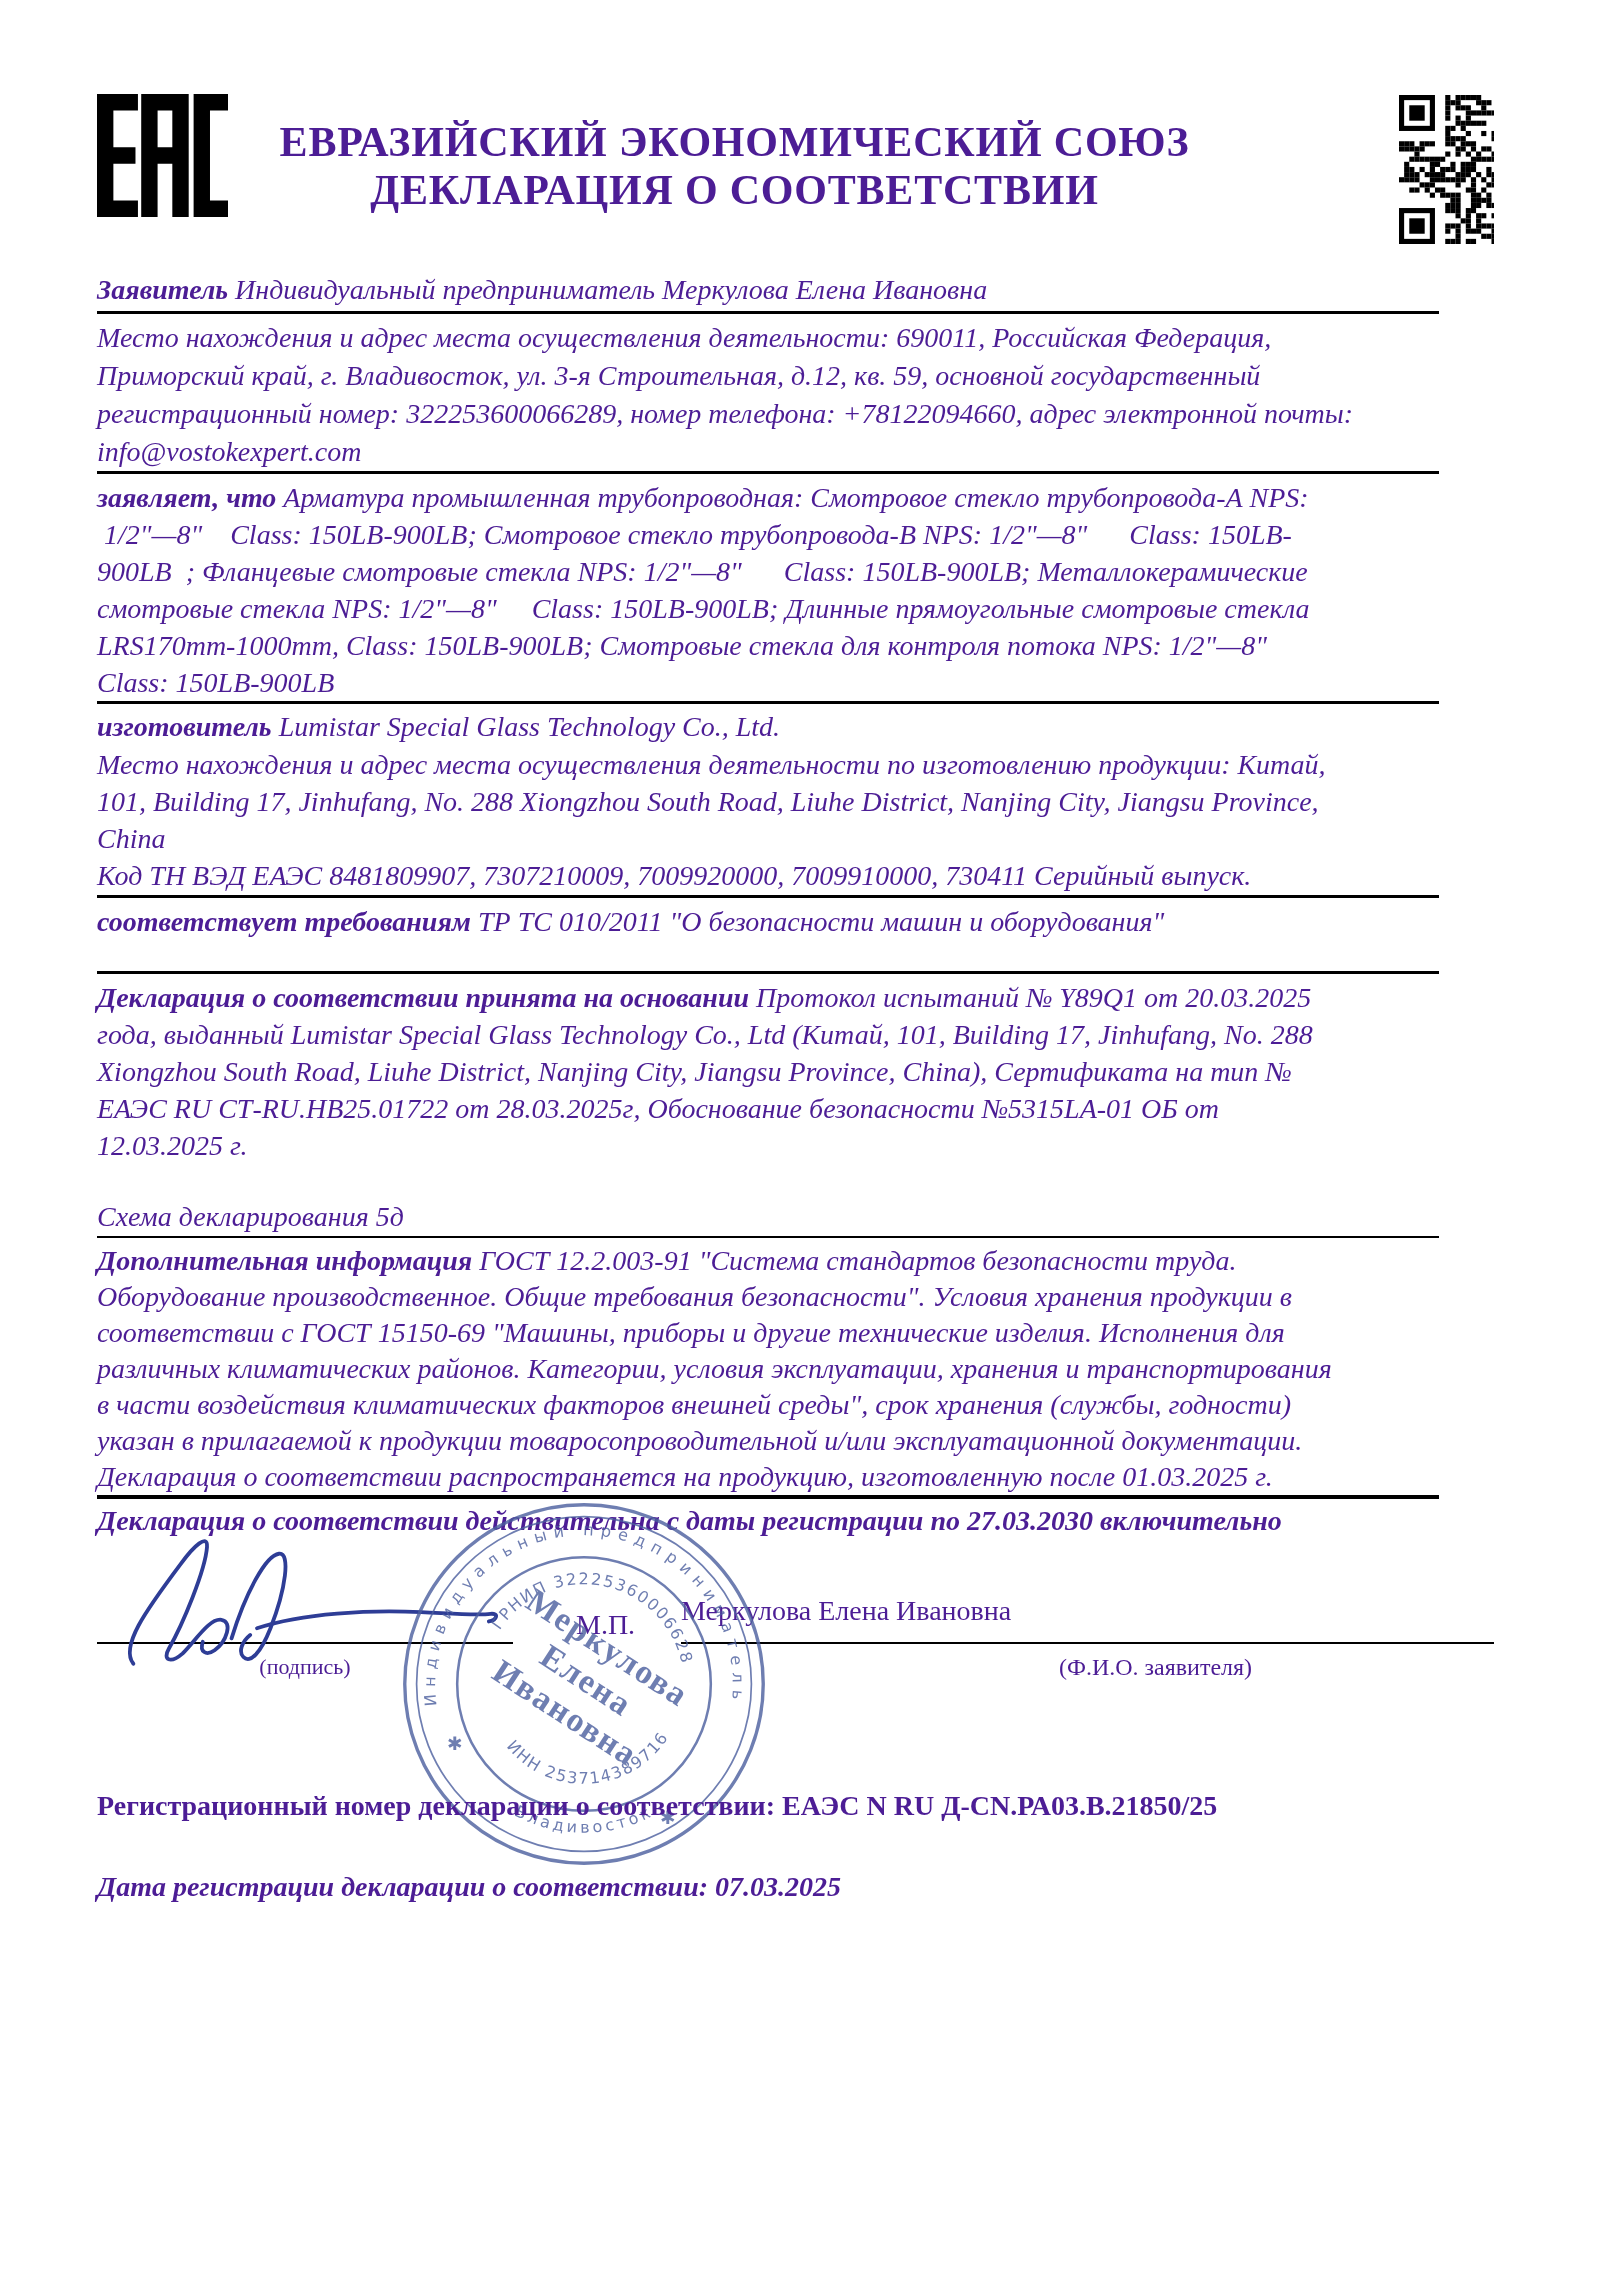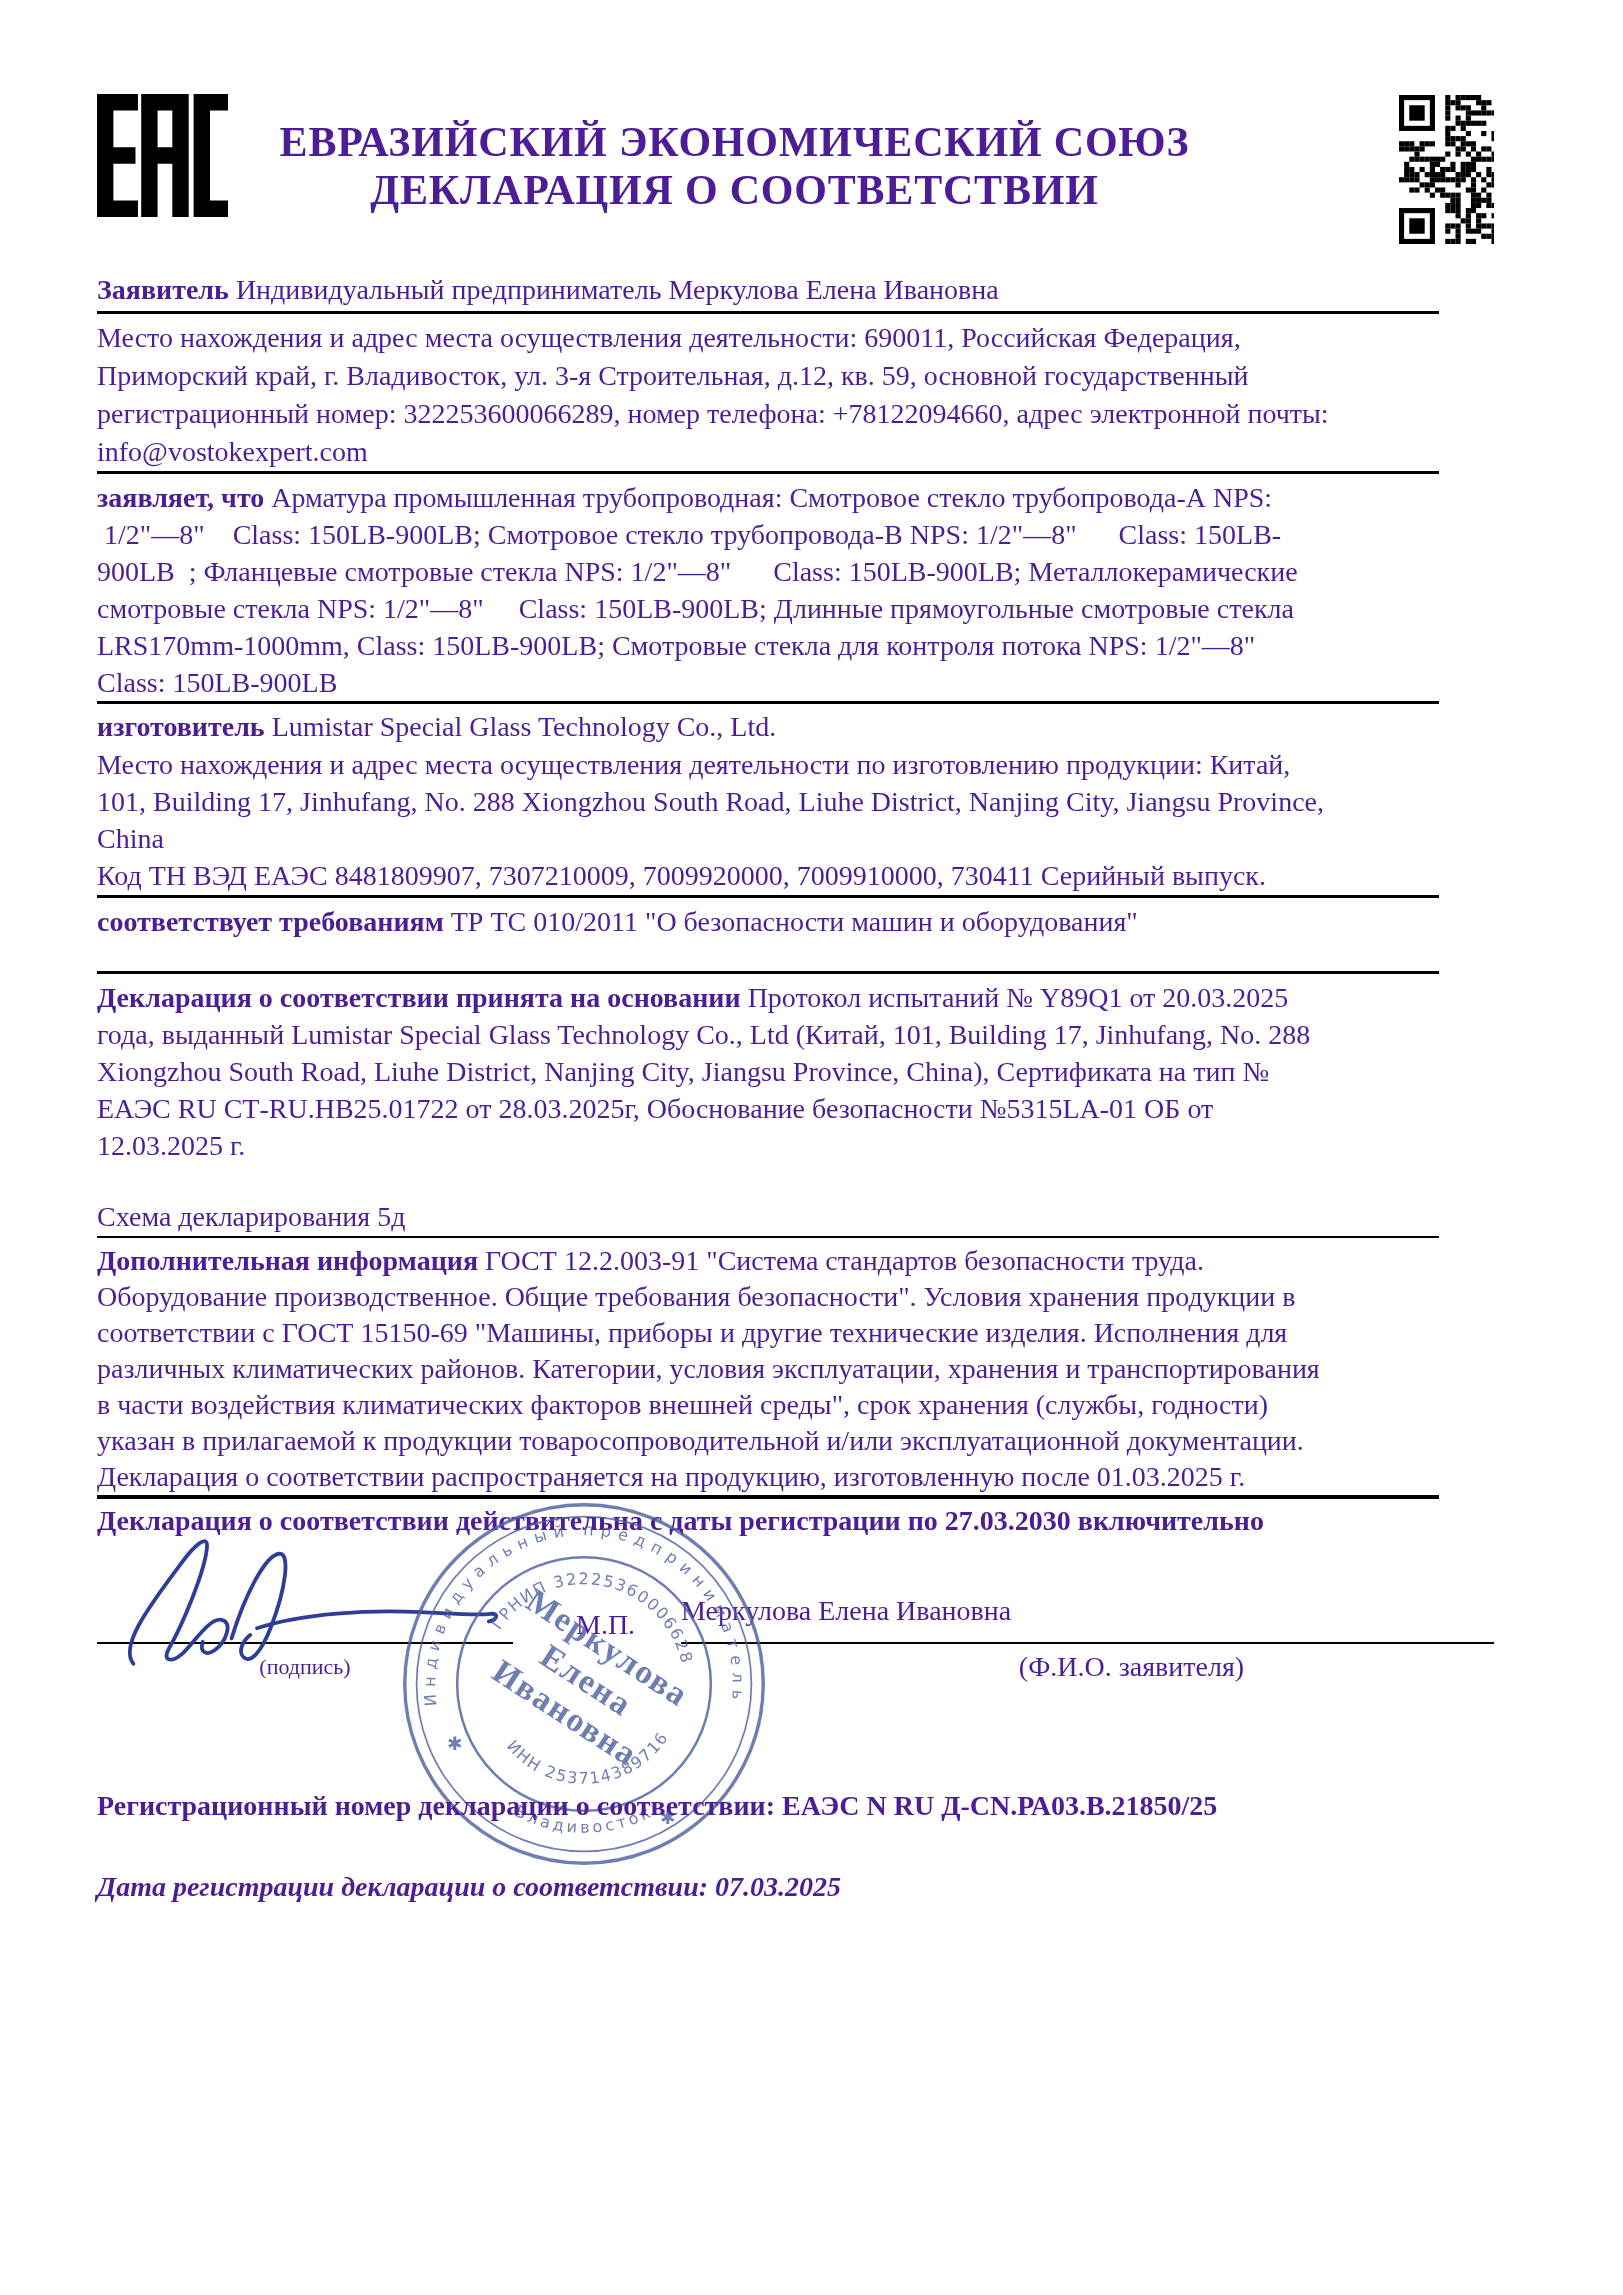--- a/index.html
+++ b/index.html
@@ -1,18 +1,18 @@
 <!DOCTYPE html>
 <html style="font-size:13.5px"><head>
 <meta charset="utf-8">
 <style>
   html,body{margin:0;padding:0;background:#fff;}
   .page{position:relative;width:1494px;height:2295px;background:#fff;color:#4c1d95;
         font-family:"Liberation Serif",serif;font-size:28px;line-height:38px;overflow:hidden;margin-top:27px;}
-  .content{padding:0 55px 0 97px;}
+  .content{padding:0 55px 0 97px;font-style:italic;}
   p{margin:0;}
   b{font-weight:bold;}
   .pw{white-space:pre-wrap;}
   .rule{border:0;border-top:3.4px solid #000;margin:0;}
   .rule.thin{border-top-width:2.5px;}
   .rule.thick{border-top-width:4.2px;}
 
   
   .header{position:relative;height:222px;}
   .eac-logo{position:absolute;left:97px;top:66px;width:131px;height:125px;}
@@ -35,21 +35,21 @@
   .p-validity{margin-top:3.4px;font-weight:bold;}
 
   
   .sig-area{position:absolute;left:0;top:1518px;width:1623px;height:254px;z-index:1;}
   .sig-line{position:absolute;top:97px;border-top:2.5px solid #000;}
   .sig-line.left{left:97px;width:416px;}
   .sig-line.right{left:681px;width:881px;}
   .sig-caption{position:absolute;left:97px;width:416px;top:103px;text-align:center;font-size:22px;}
   .mp{position:absolute;left:576px;top:61px;font-size:28px;}
   .fio-name{position:absolute;left:681px;width:881px;top:47px;text-align:left;}
-  .fio-caption{position:absolute;left:691px;width:881px;top:103px;text-align:center;font-size:28px;}
+  .fio-caption{position:absolute;left:715px;width:881px;top:103px;text-align:center;font-size:24px;}
   .signature-svg{position:absolute;left:108px;top:1503px;z-index:2;}
   .stamp-svg{position:absolute;left:391px;top:1471px;z-index:3;opacity:.8;pointer-events:none;}
 
   .reg-number{position:absolute;left:97px;top:1760px;font-weight:bold;z-index:4;}
   .reg-date{position:absolute;left:97px;top:1841px;font-weight:bold;z-index:4;font-style:italic;}
 
   .stamp-ring{font-family:"DejaVu Sans",sans-serif;font-size:19px;letter-spacing:8px;}
   .stamp-city{font-family:"DejaVu Sans",sans-serif;font-size:19px;letter-spacing:4px;}
   .stamp-inner{font-family:"DejaVu Sans",sans-serif;font-size:19px;letter-spacing:2px;}
   .stamp-name{font-family:"Liberation Serif",serif;font-weight:bold;font-size:40px;letter-spacing:2px;}

